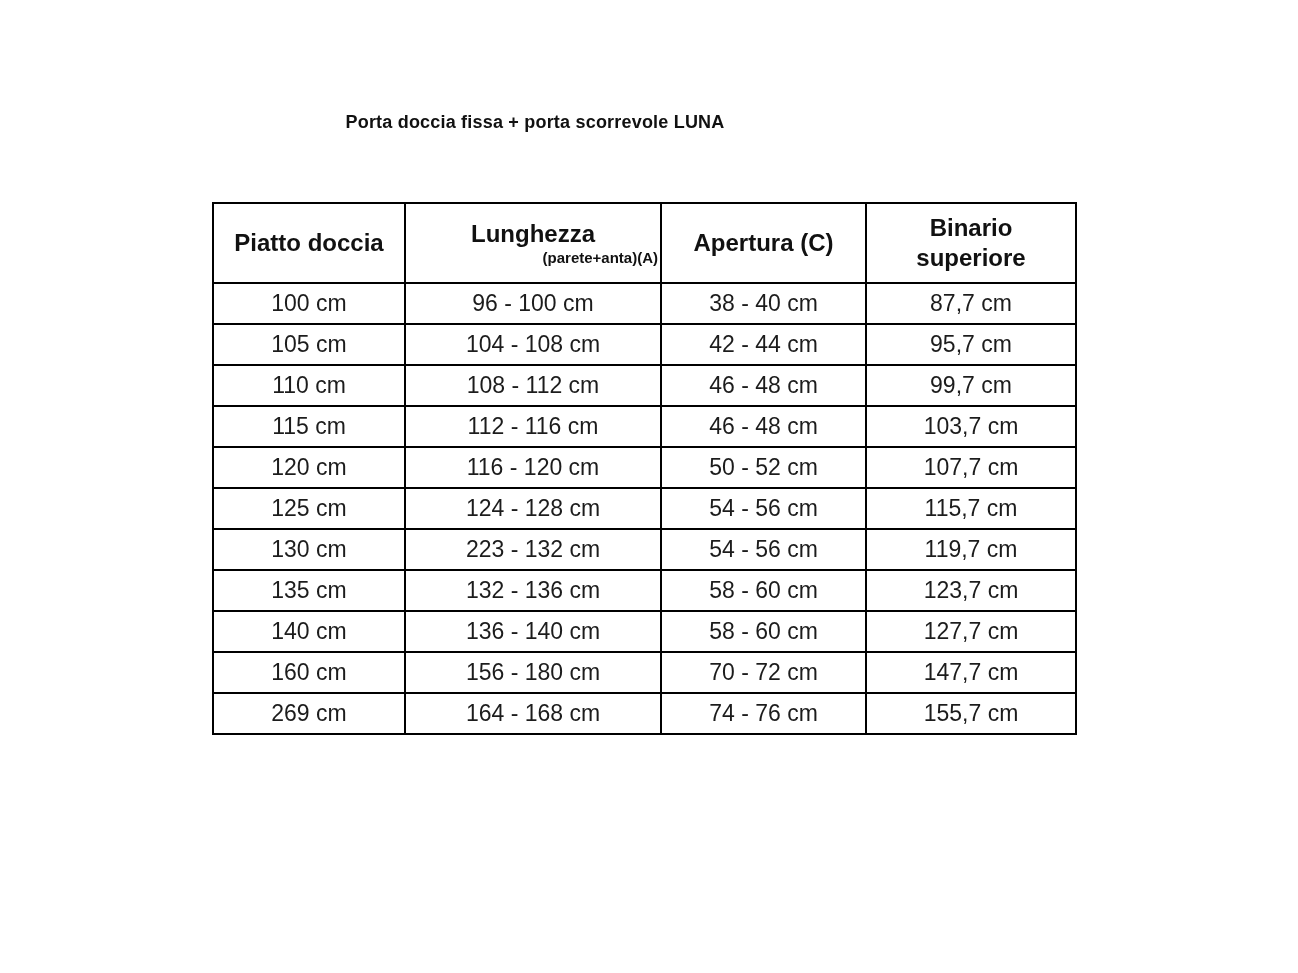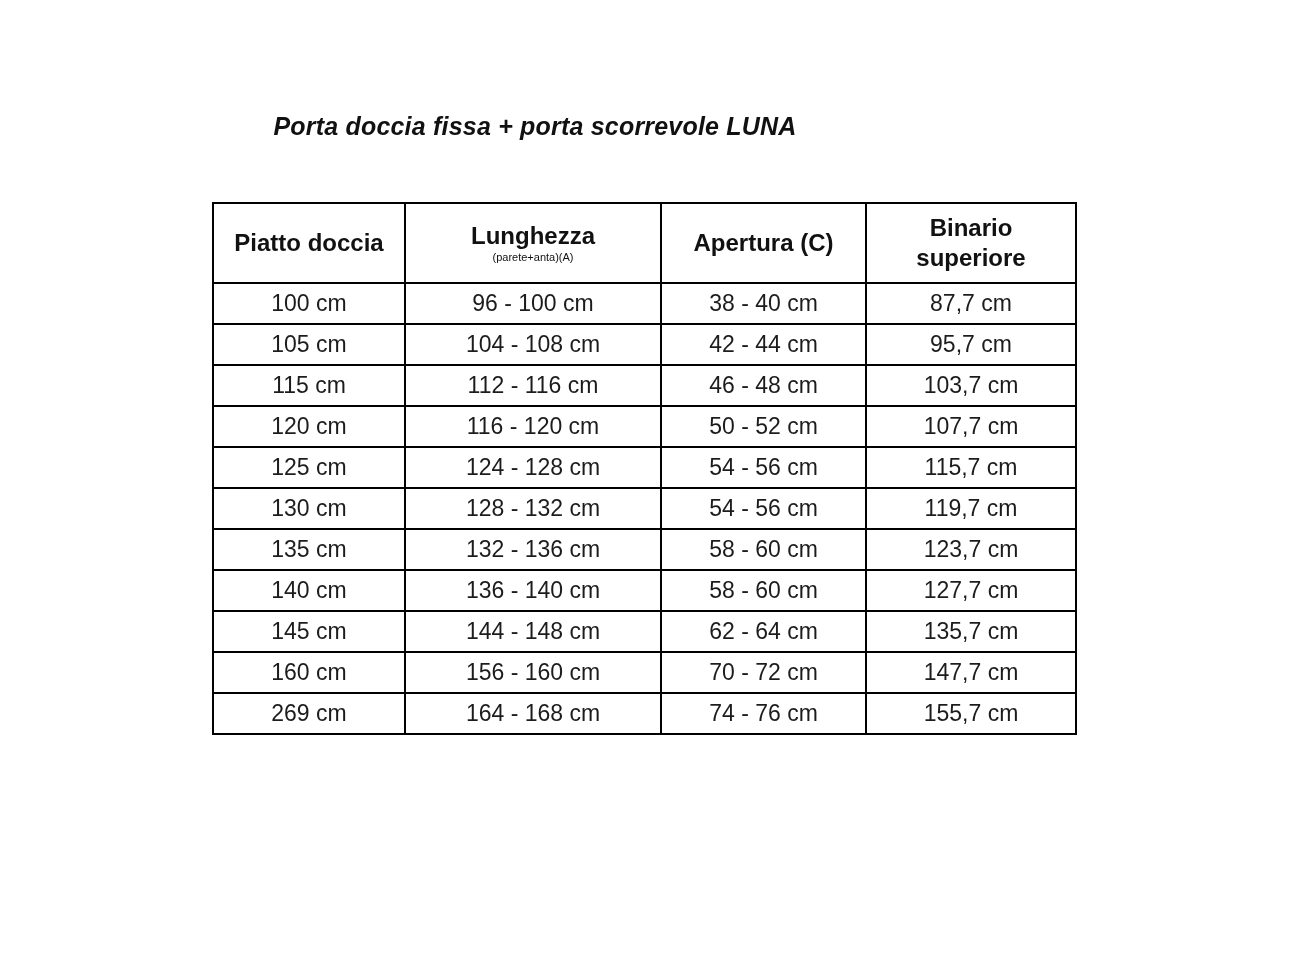--- a/index.html
+++ b/index.html
@@ -10,25 +10,24 @@
     font-family: "Liberation Sans", sans-serif;
     position: relative;
     overflow: hidden;
   }
   .page-title {
     position: absolute;
     top: 112px;
     left: 0;
     width: 1070px;
     text-align: center;
-    font-size: 25px;
+    font-size: 18px;
     font-weight: bold;
     color: #111111;
     letter-spacing: 0.2px;
-    font-style: italic;
   }
   .table-wrap {
     position: absolute;
     top: 202px;
     left: 212px;
   }
   table.dim-table {
     border-collapse: collapse;
     table-layout: fixed;
     width: 863px;
@@ -49,23 +48,24 @@
     font-weight: bold;
     color: #111111;
     padding: 4px 2px;
   }
   .head-main {
     font-size: 24px;
     line-height: 1.25;
     font-weight: bold;
   }
   .head-sub {
-    font-size: 11px;
+    font-size: 15px;
     line-height: 1.2;
-    font-weight: normal;
+    font-weight: bold;
+    text-align: right;
   }
   table.dim-table tbody td {
     height: 41px;
     font-size: 23px;
     font-weight: 400;
     padding: 0 22px;
   }
 </style>
 </head>
 <body>
@@ -105,64 +105,64 @@
           <td>38 - 40 cm</td>
           <td>87,7 cm</td>
         </tr>
         <tr>
           <td>105 cm</td>
           <td>104 - 108 cm</td>
           <td>42 - 44 cm</td>
           <td>95,7 cm</td>
         </tr>
         <tr>
+          <td>110 cm</td>
+          <td>108 - 112 cm</td>
+          <td>46 - 48 cm</td>
+          <td>99,7 cm</td>
+        </tr>
+        <tr>
           <td>115 cm</td>
           <td>112 - 116 cm</td>
           <td>46 - 48 cm</td>
           <td>103,7 cm</td>
         </tr>
         <tr>
           <td>120 cm</td>
           <td>116 - 120 cm</td>
           <td>50 - 52 cm</td>
           <td>107,7 cm</td>
         </tr>
         <tr>
           <td>125 cm</td>
           <td>124 - 128 cm</td>
           <td>54 - 56 cm</td>
           <td>115,7 cm</td>
         </tr>
         <tr>
           <td>130 cm</td>
-          <td>128 - 132 cm</td>
+          <td>223 - 132 cm</td>
           <td>54 - 56 cm</td>
           <td>119,7 cm</td>
         </tr>
         <tr>
           <td>135 cm</td>
           <td>132 - 136 cm</td>
           <td>58 - 60 cm</td>
           <td>123,7 cm</td>
         </tr>
         <tr>
           <td>140 cm</td>
           <td>136 - 140 cm</td>
           <td>58 - 60 cm</td>
           <td>127,7 cm</td>
         </tr>
         <tr>
-          <td>145 cm</td>
-          <td>144 - 148 cm</td>
-          <td>62 - 64 cm</td>
-          <td>135,7 cm</td>
-        </tr>
-        <tr>
           <td>160 cm</td>
-          <td>156 - 160 cm</td>
+          <td>156 - 180 cm</td>
           <td>70 - 72 cm</td>
           <td>147,7 cm</td>
         </tr>
         <tr>
           <td>269 cm</td>
           <td>164 - 168 cm</td>
           <td>74 - 76 cm</td>
           <td>155,7 cm</td>
         </tr>
       </tbody>

